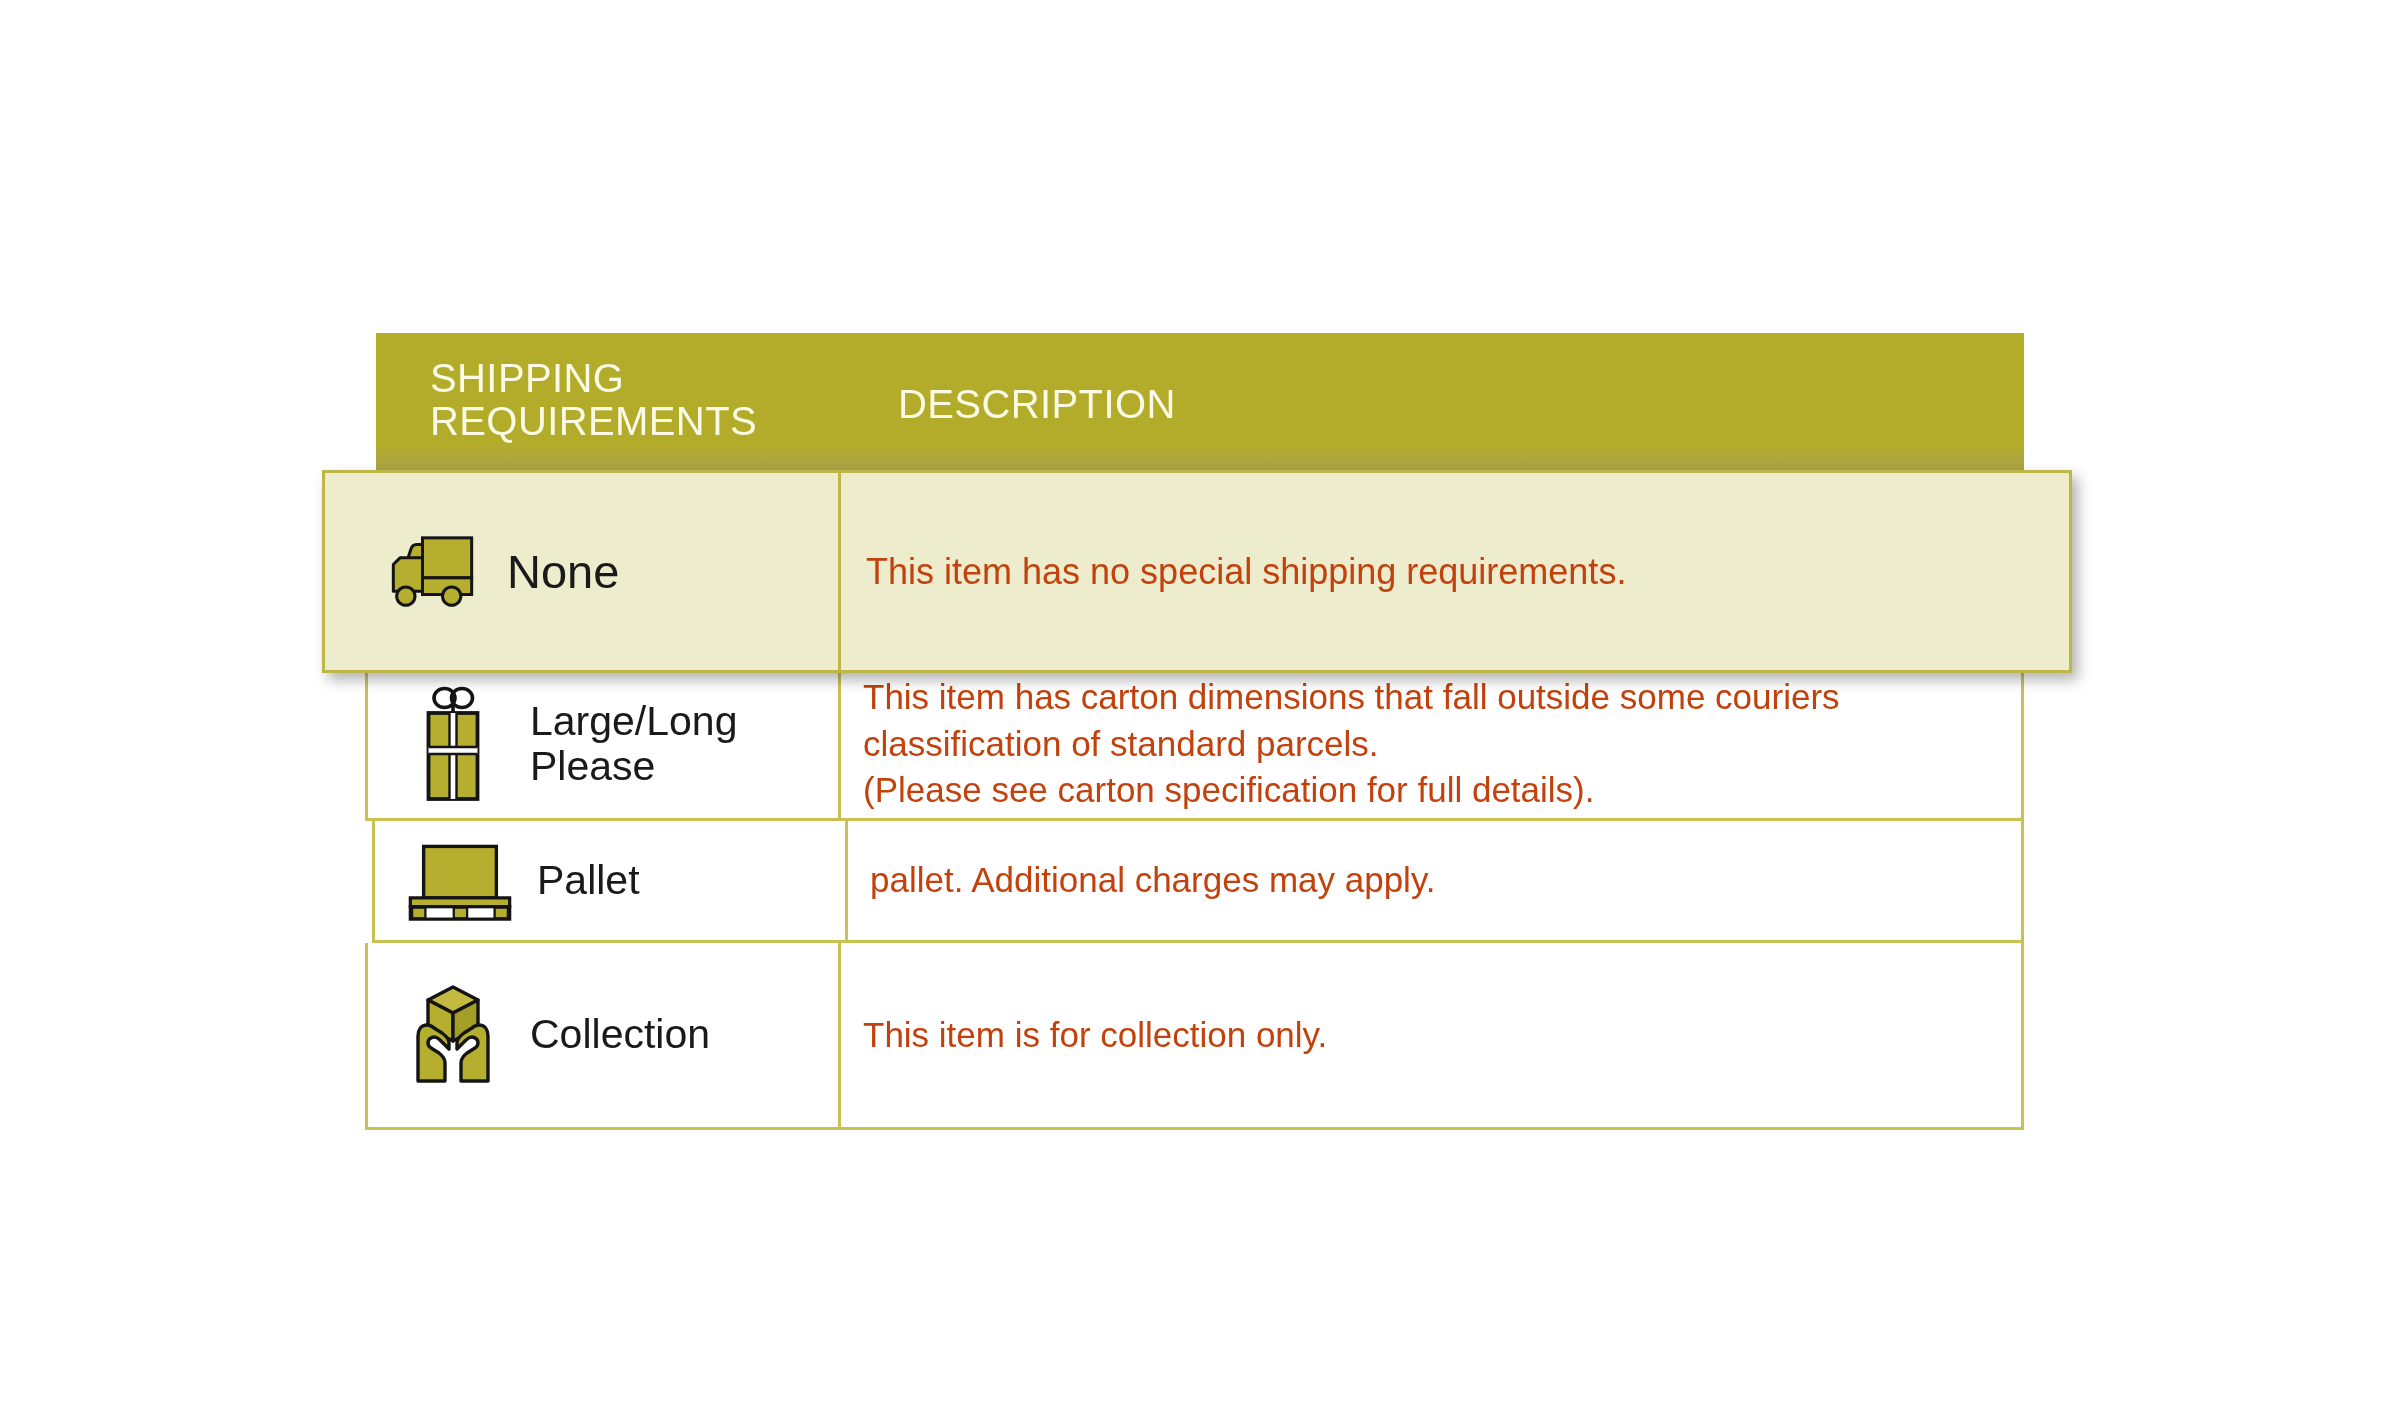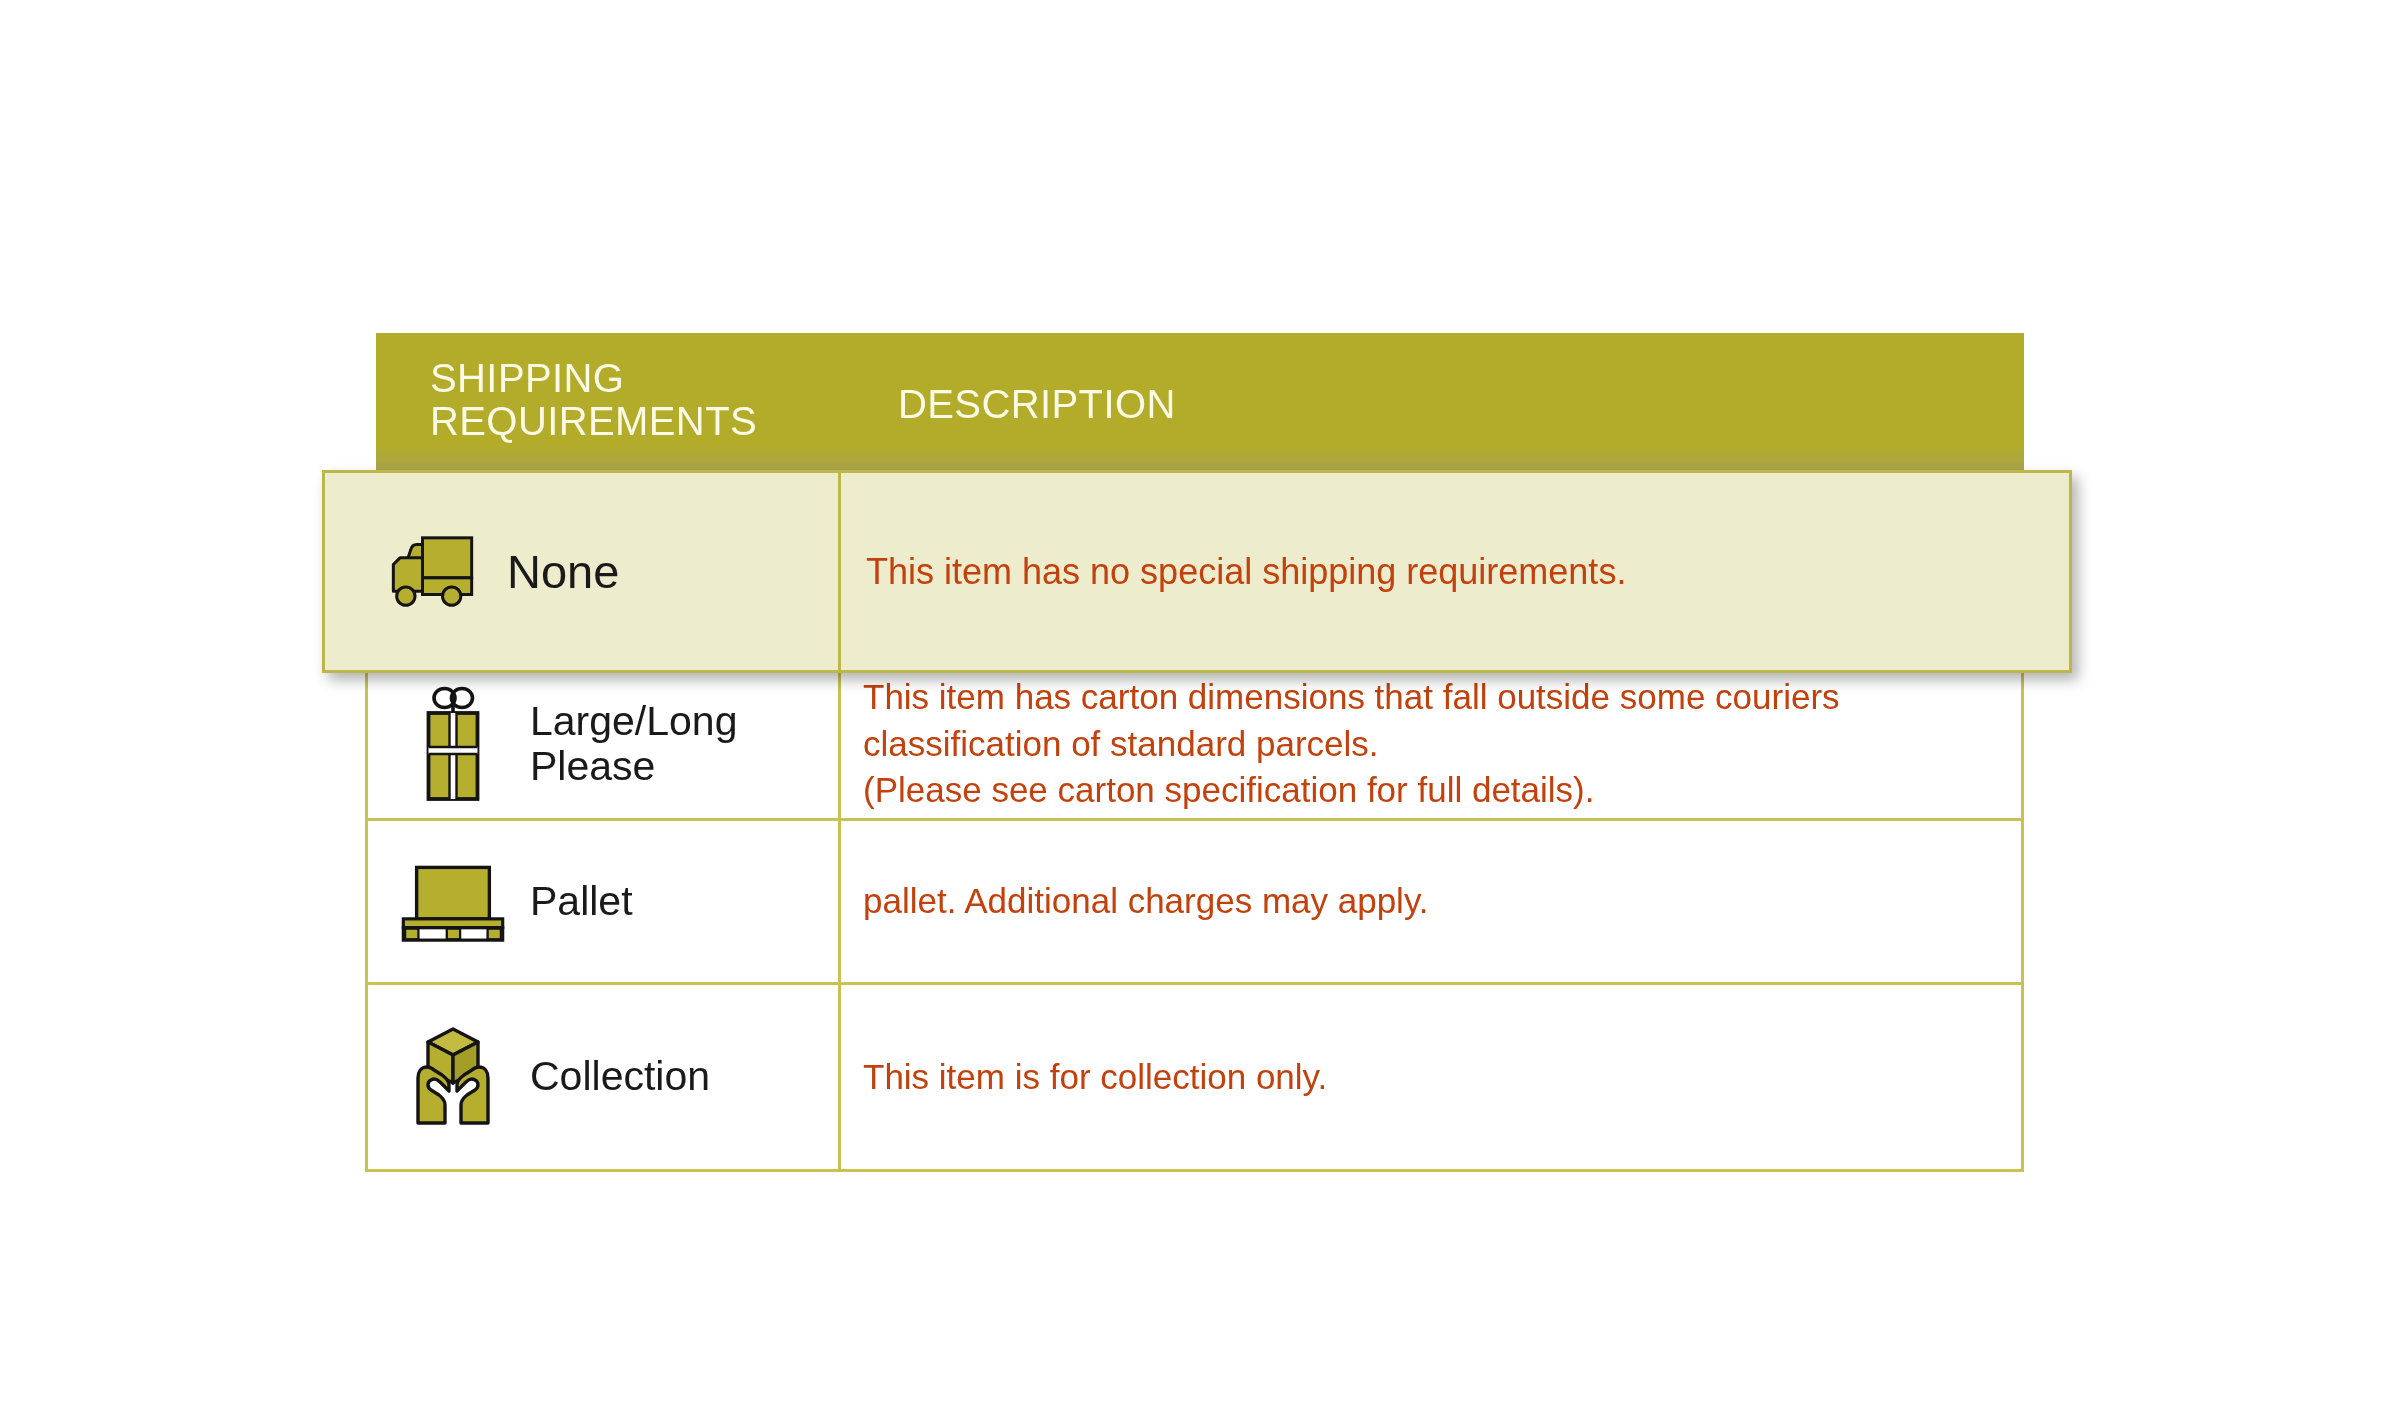--- a/index.html
+++ b/index.html
@@ -108,21 +108,21 @@
   }
   .icon-slot {
     width: 110px;
     min-width: 110px;
     display: flex;
     align-items: center;
     justify-content: center;
   }
 
   .row-cartons { height: 151px; }
-  .row-pallet  { height: 164px; }
+  .row-pallet  { height: 122px; margin-left: 7px; }
   .row-collect { height: 187px; }
 
   
   .row-highlight {
     position: absolute;
     left: 322px;
     top: 470px;
     width: 1750px;
     height: 203px;
     box-sizing: border-box;

